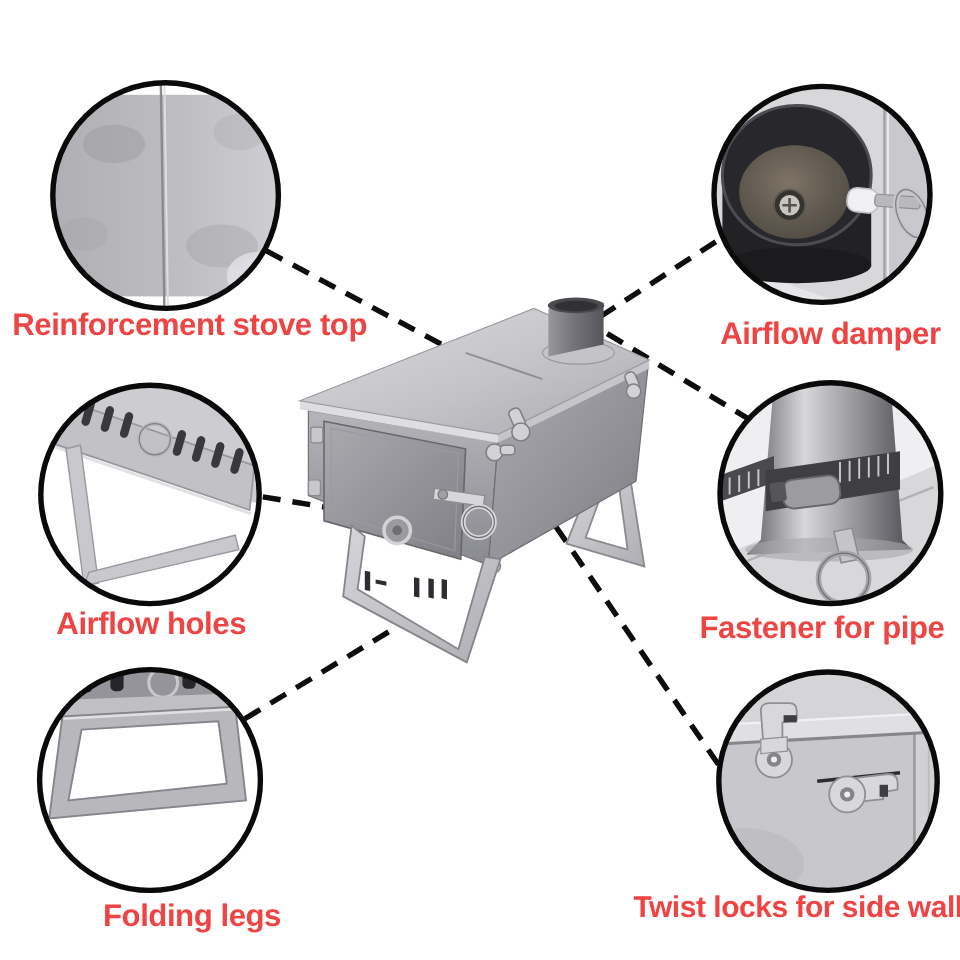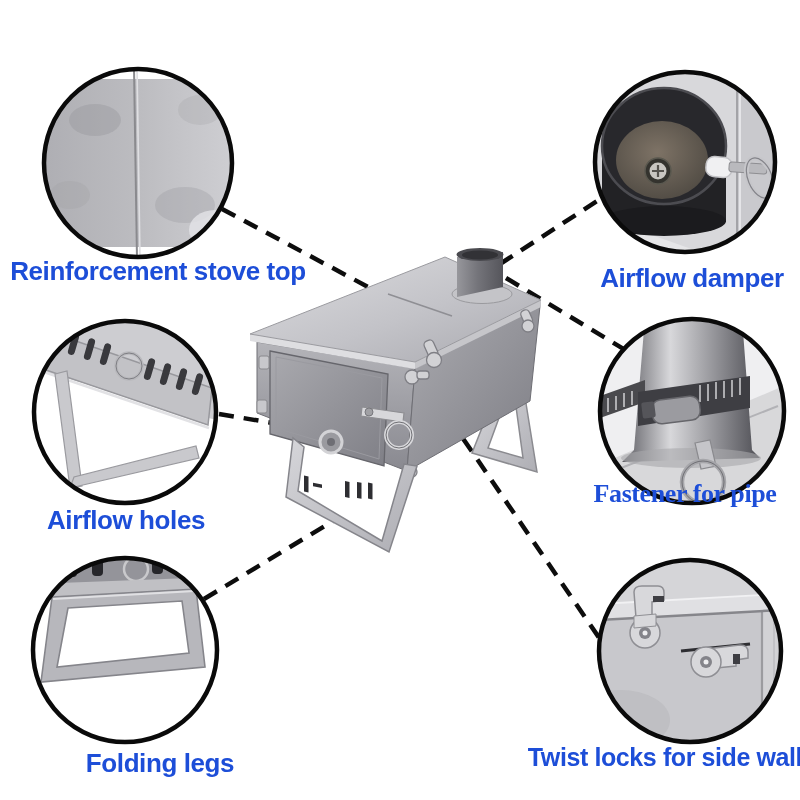--- a/index.html
+++ b/index.html
@@ -1,20 +1,20 @@
 <!DOCTYPE html>
 <html><head>
 <meta charset="utf-8">
 <style>
   html,body{margin:0;padding:0;background:#ffffff;}
   #canvas{position:relative;width:800px;height:800px;background:#ffffff;overflow:hidden;
           font-family:"Liberation Sans",sans-serif;}
   #scene{position:absolute;left:0;top:0;}
   .label{position:absolute;transform:translate(-50%,-50%);white-space:nowrap;
-         font-weight:700;font-size:26px;color:#1d4ed8;letter-spacing:-0.4px;}
+         font-weight:700;font-size:26px;color:#ef4444;letter-spacing:-0.4px;}
 </style>
 </head>
 <body>
 
 <div id="canvas">
 
 <svg id="scene" width="800" height="800" viewBox="0 0 800 800">
   <defs>
     <linearGradient id="gLid" x1="0" y1="0" x2="1" y2="1">
       <stop offset="0" stop-color="#dcdcdf"></stop>
@@ -282,17 +282,17 @@
       </g>
       <ellipse cx="620" cy="720" rx="50" ry="30" fill="#b6b6ba" opacity="0.5"></ellipse>
     </g>
     <circle cx="690" cy="651" r="91" fill="none" stroke="#0a0a0a" stroke-width="4.5"></circle>
   </g>
 </svg>
 
 <div class="label" style="left:158px;top:271px;">Reinforcement stove top</div>
 <div class="label" style="left:692px;top:278px;">Airflow damper</div>
 <div class="label" style="left:126px;top:520px;">Airflow holes</div>
-<div class="label" style="left:685px;top:494px;font-family:Liberation Serif, serif;">Fastener for pipe</div>
+<div class="label" style="left:685px;top:523px;">Fastener for pipe</div>
 <div class="label" style="left:114px;top:763px;margin-left:46px;">Folding legs</div>
 <div class="label" style="left:665px;top:757px;font-size:25px;">Twist locks for side wall</div>
 
 </div>
 
 </body></html>

